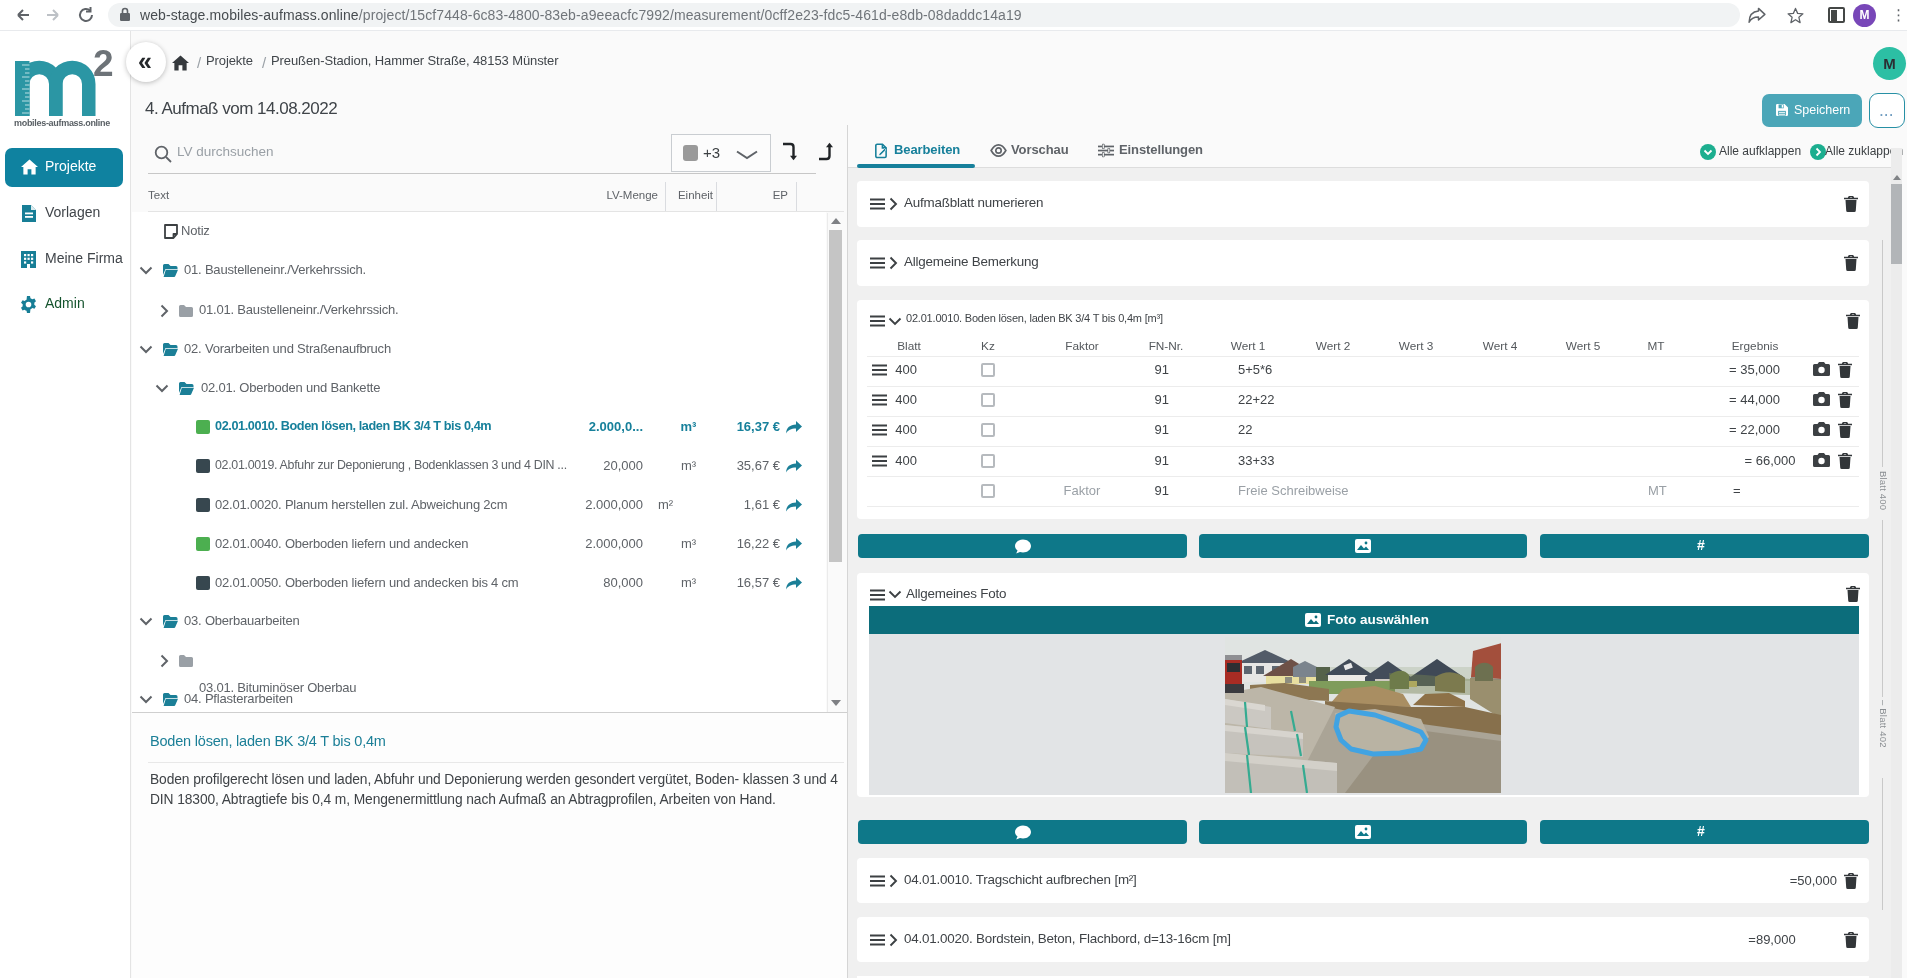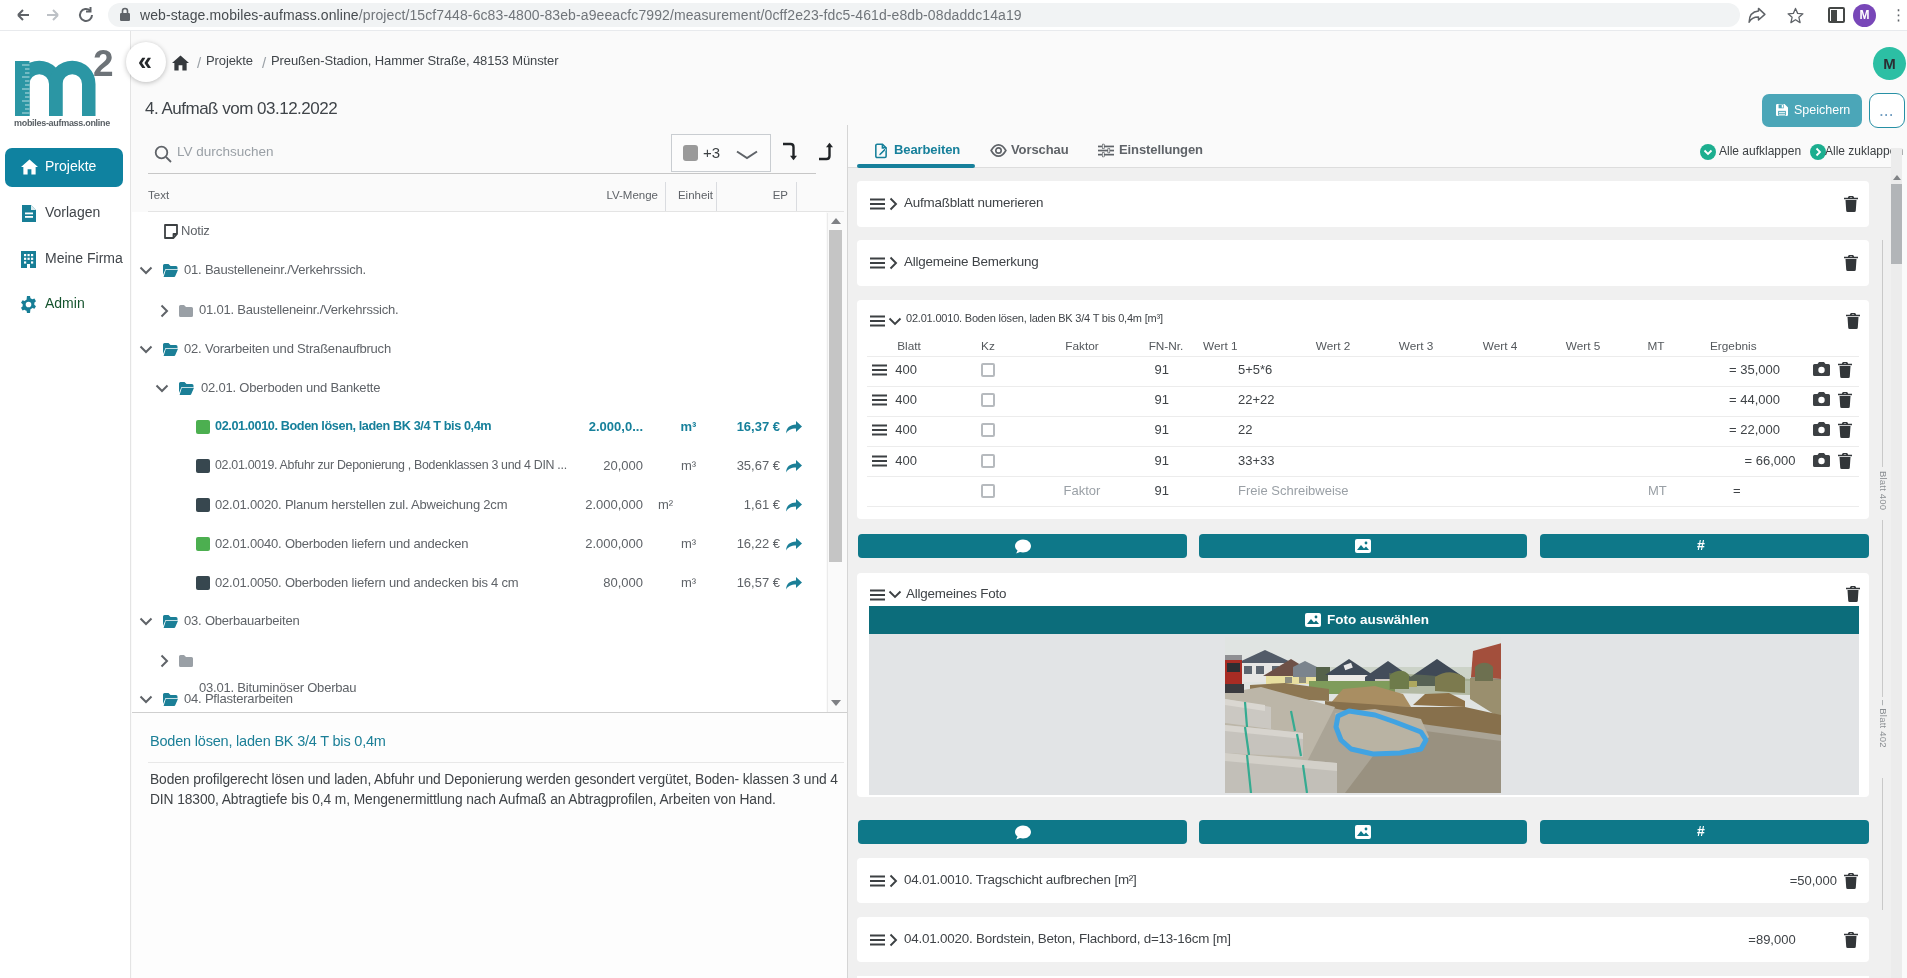--- a/index.html
+++ b/index.html
@@ -99,21 +99,21 @@
 <div class="abs" style="left:138px;top:47px;font-size:25px;color:#26292c;font-weight:bold;">«</div>
 <div class="abs" id="crumb" style="left:170px;top:52px;width:700px;height:24px;">
 <svg class="abs" style="left:2px;top:3px" width="17" height="16" viewBox="0 0 18 16">
       <path d="M9 0 L18 8 H15.5 V16 H11 V10.5 H7 V16 H2.5 V8 H0 Z" fill="#35393d"></path>
     </svg>
 <div class="abs" style="left:27px;top:2px;font-size:15px;color:#9aa0a6">/</div>
 <div class="abs" style="left:36px;top:1px;font-size:13px;letter-spacing:-0.1px;color:#41464b">Projekte</div>
 <div class="abs" style="left:92px;top:2px;font-size:15px;color:#9aa0a6">/</div>
 <div class="abs" style="left:101px;top:1px;font-size:13px;letter-spacing:-0.1px;color:#41464b">Preußen-Stadion, Hammer Straße, 48153 Münster</div>
 </div>
-<div class="abs" style="left:145px;top:99px;font-size:17px;letter-spacing:-0.5px;color:#3f4449;">4. Aufmaß vom 03.12.2022</div>
+<div class="abs" style="left:145px;top:99px;font-size:17px;letter-spacing:-0.5px;color:#3f4449;">4. Aufmaß vom 14.08.2022</div>
 <div class="abs" id="savebtn" style="left:1762px;top:94px;width:100px;height:33px;background:#4ba6b8;border-radius:7px;color:#fff;font-size:12.5px;">
 <svg class="abs" style="left:14px;top:10px" width="12" height="12" viewBox="0 0 14 14">
       <path d="M0 1.5 A1.5 1.5 0 0 1 1.5 0 H10 L14 4 V12.5 A1.5 1.5 0 0 1 12.5 14 H1.5 A1.5 1.5 0 0 1 0 12.5 Z" fill="#fff"></path>
       <rect x="3" y="0.5" width="6" height="4.5" fill="#4ba6b8"></rect>
       <rect x="6.7" y="1.2" width="1.6" height="3" fill="#fff"></rect>
       <rect x="2.5" y="8" width="9" height="5.5" fill="#4ba6b8"></rect>
       <rect x="3.5" y="9.2" width="7" height="1.1" fill="#fff"></rect>
       <rect x="3.5" y="11.4" width="7" height="1.1" fill="#fff"></rect>
     </svg>
 <div class="abs" style="left:32px;top:9px">Speichern</div>
@@ -364,27 +364,27 @@
     </svg>
 <div class="abs" style="left:49px;top:12px;font-size:11px;letter-spacing:-0.2px;color:#3f4347;white-space:nowrap">02.01.0010. Boden lösen, laden BK 3/4 T bis 0,4m [m³]</div>
 <svg class="abs" style="left:989px;top:13px" width="14" height="16" viewBox="0 0 14 16">
       <path d="M0 2.5 H14 M4.5 2 L5.5 0.5 H8.5 L9.5 2" stroke="#323639" stroke-width="1.6" fill="none"></path>
       <path d="M1.5 4 H12.5 L11.8 14.5 A1.5 1.5 0 0 1 10.3 16 H3.7 A1.5 1.5 0 0 1 2.2 14.5 Z" fill="#323639"></path>
     </svg>
 <div class="abs" style="left:7px;top:39px;width:90px;text-align:center;font-size:11.8px;color:#54585c">Blatt</div>
 <div class="abs" style="left:86px;top:39px;width:90px;text-align:center;font-size:11.8px;color:#54585c">Kz</div>
 <div class="abs" style="left:180px;top:39px;width:90px;text-align:center;font-size:11.8px;color:#54585c">Faktor</div>
 <div class="abs" style="left:264px;top:39px;width:90px;text-align:center;font-size:11.8px;color:#54585c">FN-Nr.</div>
-<div class="abs" style="left:346px;top:39px;width:90px;text-align:left;font-size:11.8px;color:#54585c">Wert 1</div>
+<div class="abs" style="left:346px;top:39px;width:90px;text-align:center;font-size:11.8px;color:#54585c">Wert 1</div>
 <div class="abs" style="left:431px;top:39px;width:90px;text-align:center;font-size:11.8px;color:#54585c">Wert 2</div>
 <div class="abs" style="left:514px;top:39px;width:90px;text-align:center;font-size:11.8px;color:#54585c">Wert 3</div>
 <div class="abs" style="left:598px;top:39px;width:90px;text-align:center;font-size:11.8px;color:#54585c">Wert 4</div>
 <div class="abs" style="left:681px;top:39px;width:90px;text-align:center;font-size:11.8px;color:#54585c">Wert 5</div>
 <div class="abs" style="left:754px;top:39px;width:90px;text-align:center;font-size:11.8px;color:#54585c">MT</div>
-<div class="abs" style="left:853px;top:39px;width:90px;font-size:11.8px;color:#54585c">Ergebnis</div>
+<div class="abs" style="left:853px;top:39px;width:90px;text-align:center;font-size:11.8px;color:#54585c">Ergebnis</div>
 <div class="abs" style="left:10px;top:56px;width:992px;height:1px;background:#ececec"></div>
 <div class="abs" style="left:10px;top:86px;width:992px;height:1px;background:#ececec"></div>
 <div class="abs" style="left:10px;top:116px;width:992px;height:1px;background:#ececec"></div>
 <div class="abs" style="left:10px;top:146px;width:992px;height:1px;background:#ececec"></div>
 <div class="abs" style="left:10px;top:176px;width:992px;height:1px;background:#ececec"></div>
 <div class="abs" style="left:10px;top:206px;width:992px;height:1px;background:#ececec"></div>
 <svg class="abs" style="left:15px;top:64px" width="15" height="12" viewBox="0 0 15 12">
       <g stroke="#3c4043" stroke-width="1.9">
         <path d="M0 1.5 H15 M0 6 H15 M0 10.5 H15"></path>
       </g>

